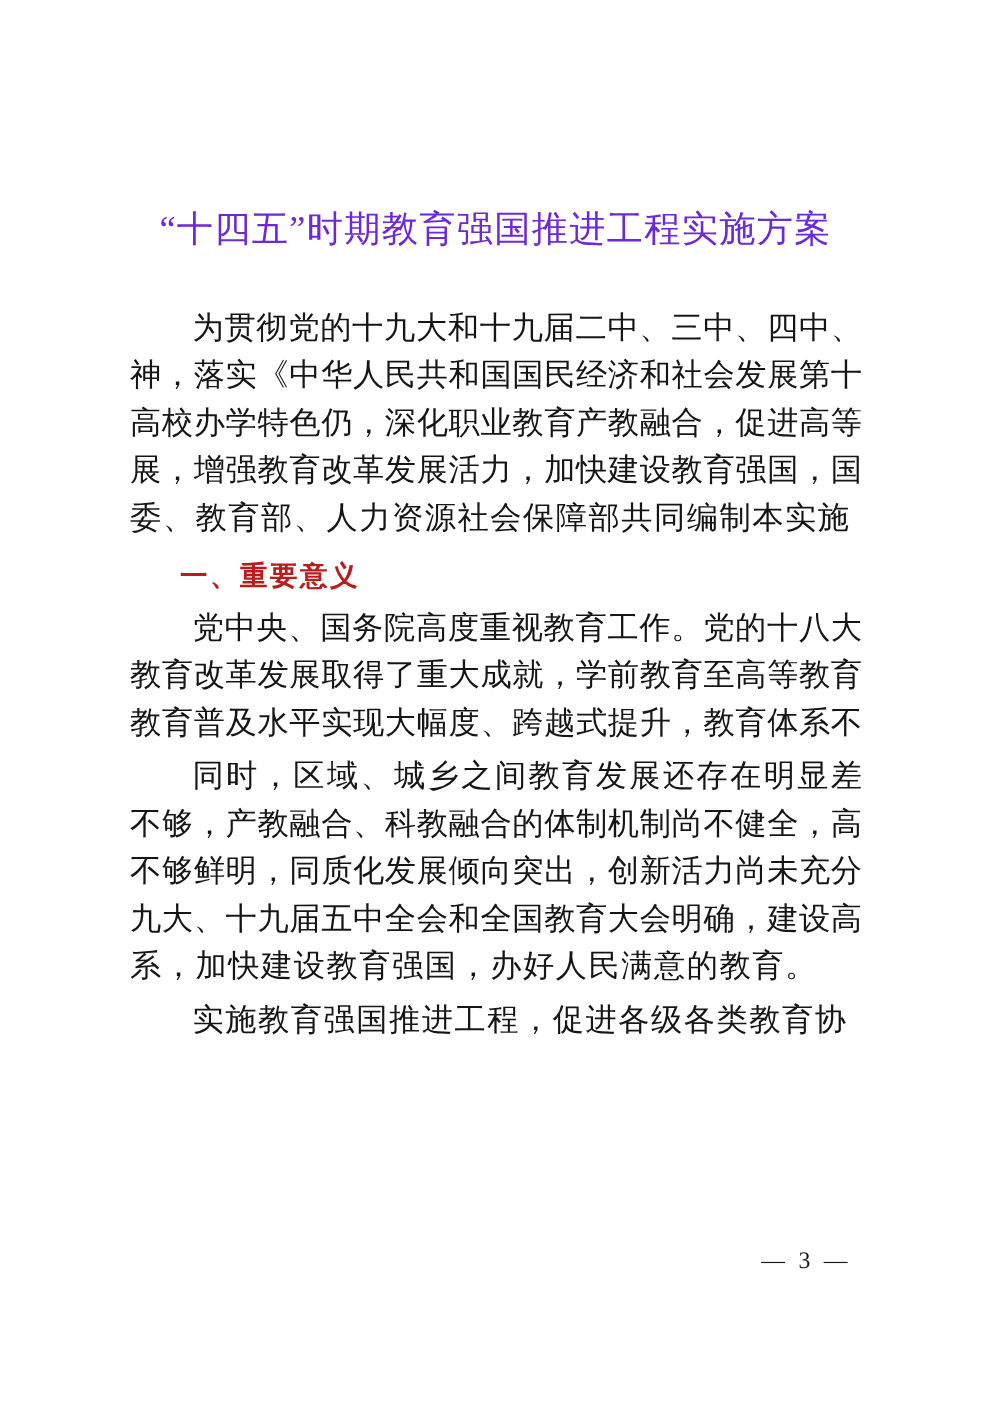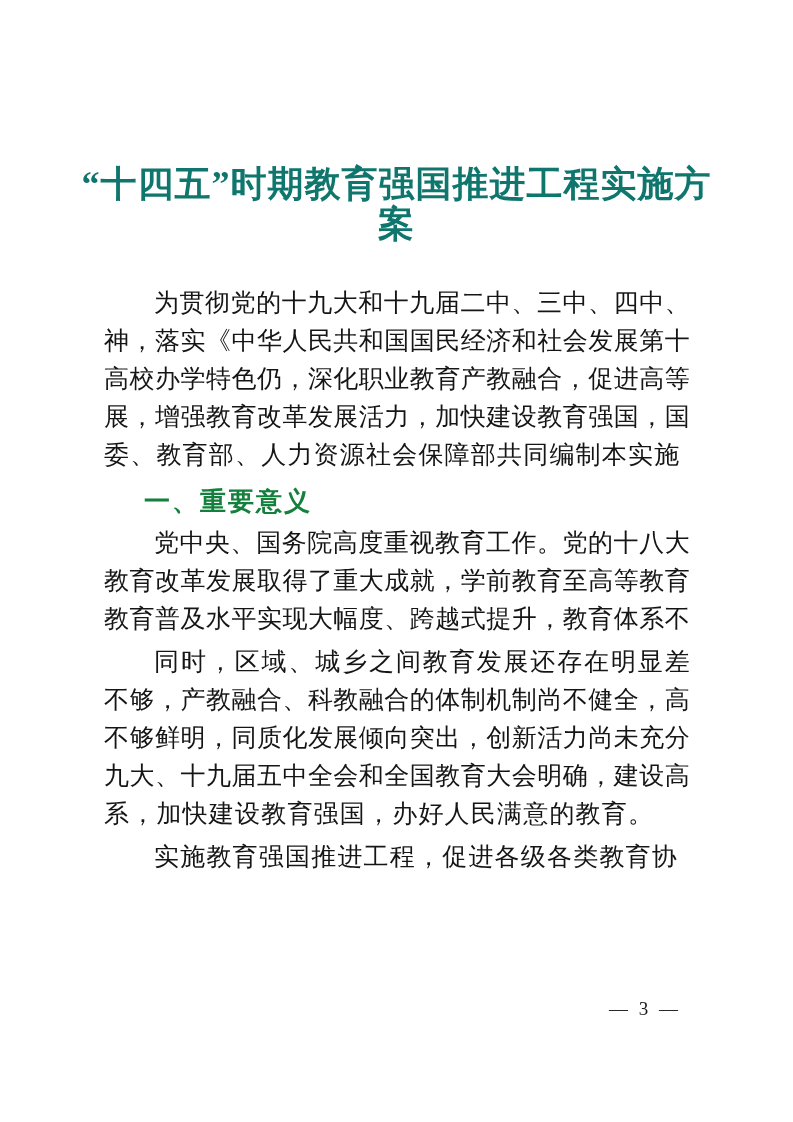--- a/index.html
+++ b/index.html
@@ -11,25 +11,25 @@
   .page {
     position: relative;
     width: 793px; height: 1122px;
     background: #ffffff;
     color: #141414;
     overflow: hidden;
   }
   .doc-title {
     margin: 164px 70px 0 70px;
     text-align: center;
-    font-size: 36px;
-    font-weight: bold;
+    font-size: 29px;
+    font-weight: normal;
     line-height: 40px;
     letter-spacing: 1px;
-    color: #0f766e;
+    color: #6d28d9;
     font-family: "Liberation Serif", "DejaVu Serif", serif;
   }
   .doc-body {
     margin: 40px 103px 0 104px; 
   }
   .paragraph { margin: 0 0 5px 0; }
   .line {
     font-size: 25px;
     line-height: 38px;
     max-height: 38px;
@@ -41,26 +41,26 @@
   }
   .line.first { text-indent: 2em; }
   .line.last {
     text-align: left;
     text-align-last: left;
     letter-spacing: 1.2px;
   }
   .heading {
     font-family: "Liberation Sans", "DejaVu Sans", sans-serif;
     font-weight: bold;
-    font-size: 26px;
+    font-size: 22px;
     line-height: 30px;
     letter-spacing: 2px;
     margin: 12px 0 8px 0;
     padding-left: 40px;
-    color: #15803d;
+    color: #b91c1c;
   }
   .page-number {
     position: absolute;
     top: 998px;
     right: 112px;
     font-size: 19px;
     letter-spacing: 3px;
     color: #1a1a1a;
   }
 </style>

